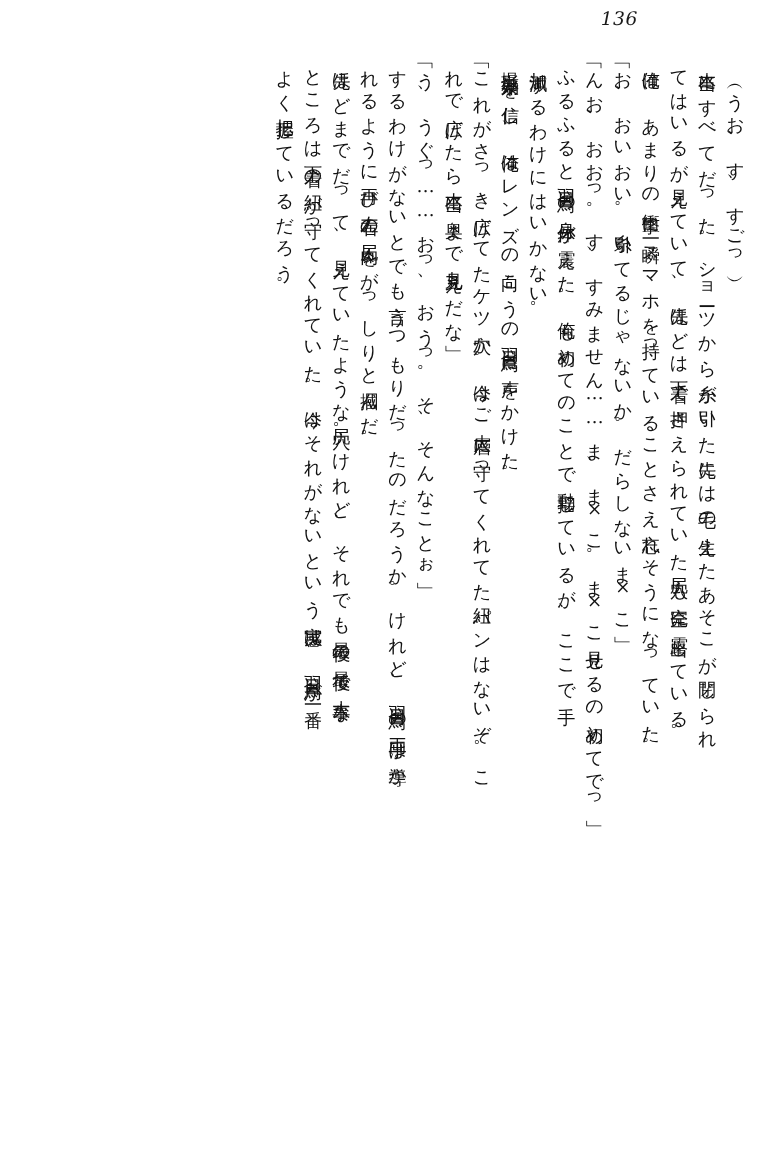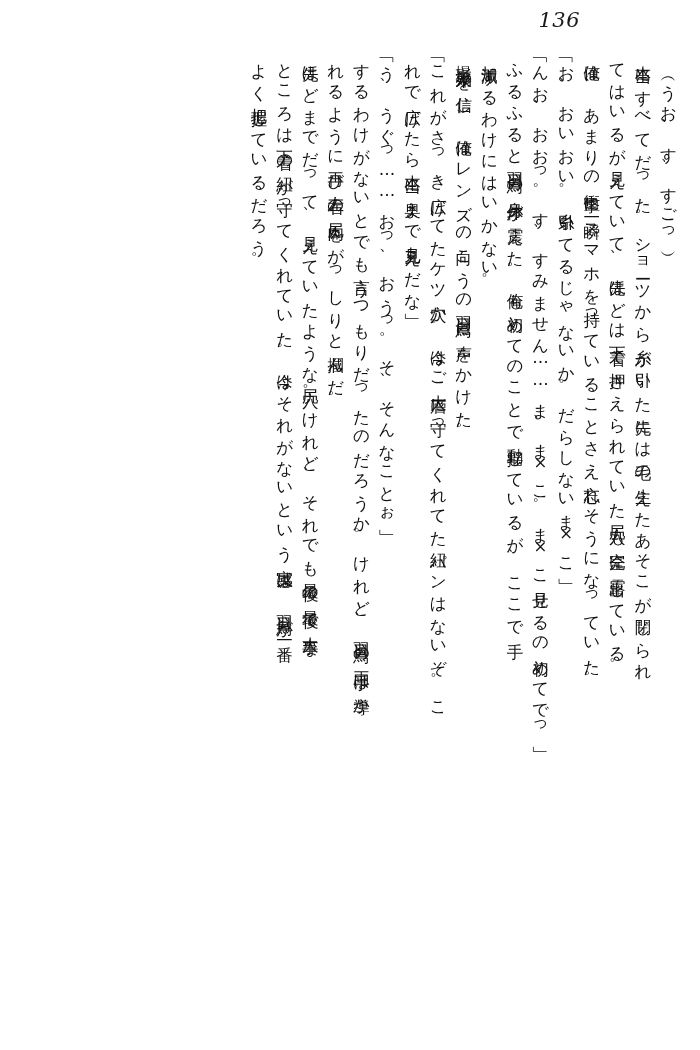--- a/index.html
+++ b/index.html
@@ -21,21 +21,21 @@
     height: 1050px;
     box-sizing: border-box;
     background: #ffffff;
   }
   .page-number {
     position: absolute;
     top: 8px;
     right: 120px;
     font-family: "DejaVu Serif", "Liberation Serif", serif;
     font-style: italic;
-    font-size: 21px;
+    font-size: 17px;
     letter-spacing: 0.5px;
     color: #1a1a1a;
   }
   .text-body {
     position: absolute;
     top: 52px;
     left: 24px;
     right: 24px;
     height: 960px;
     display: flex;

